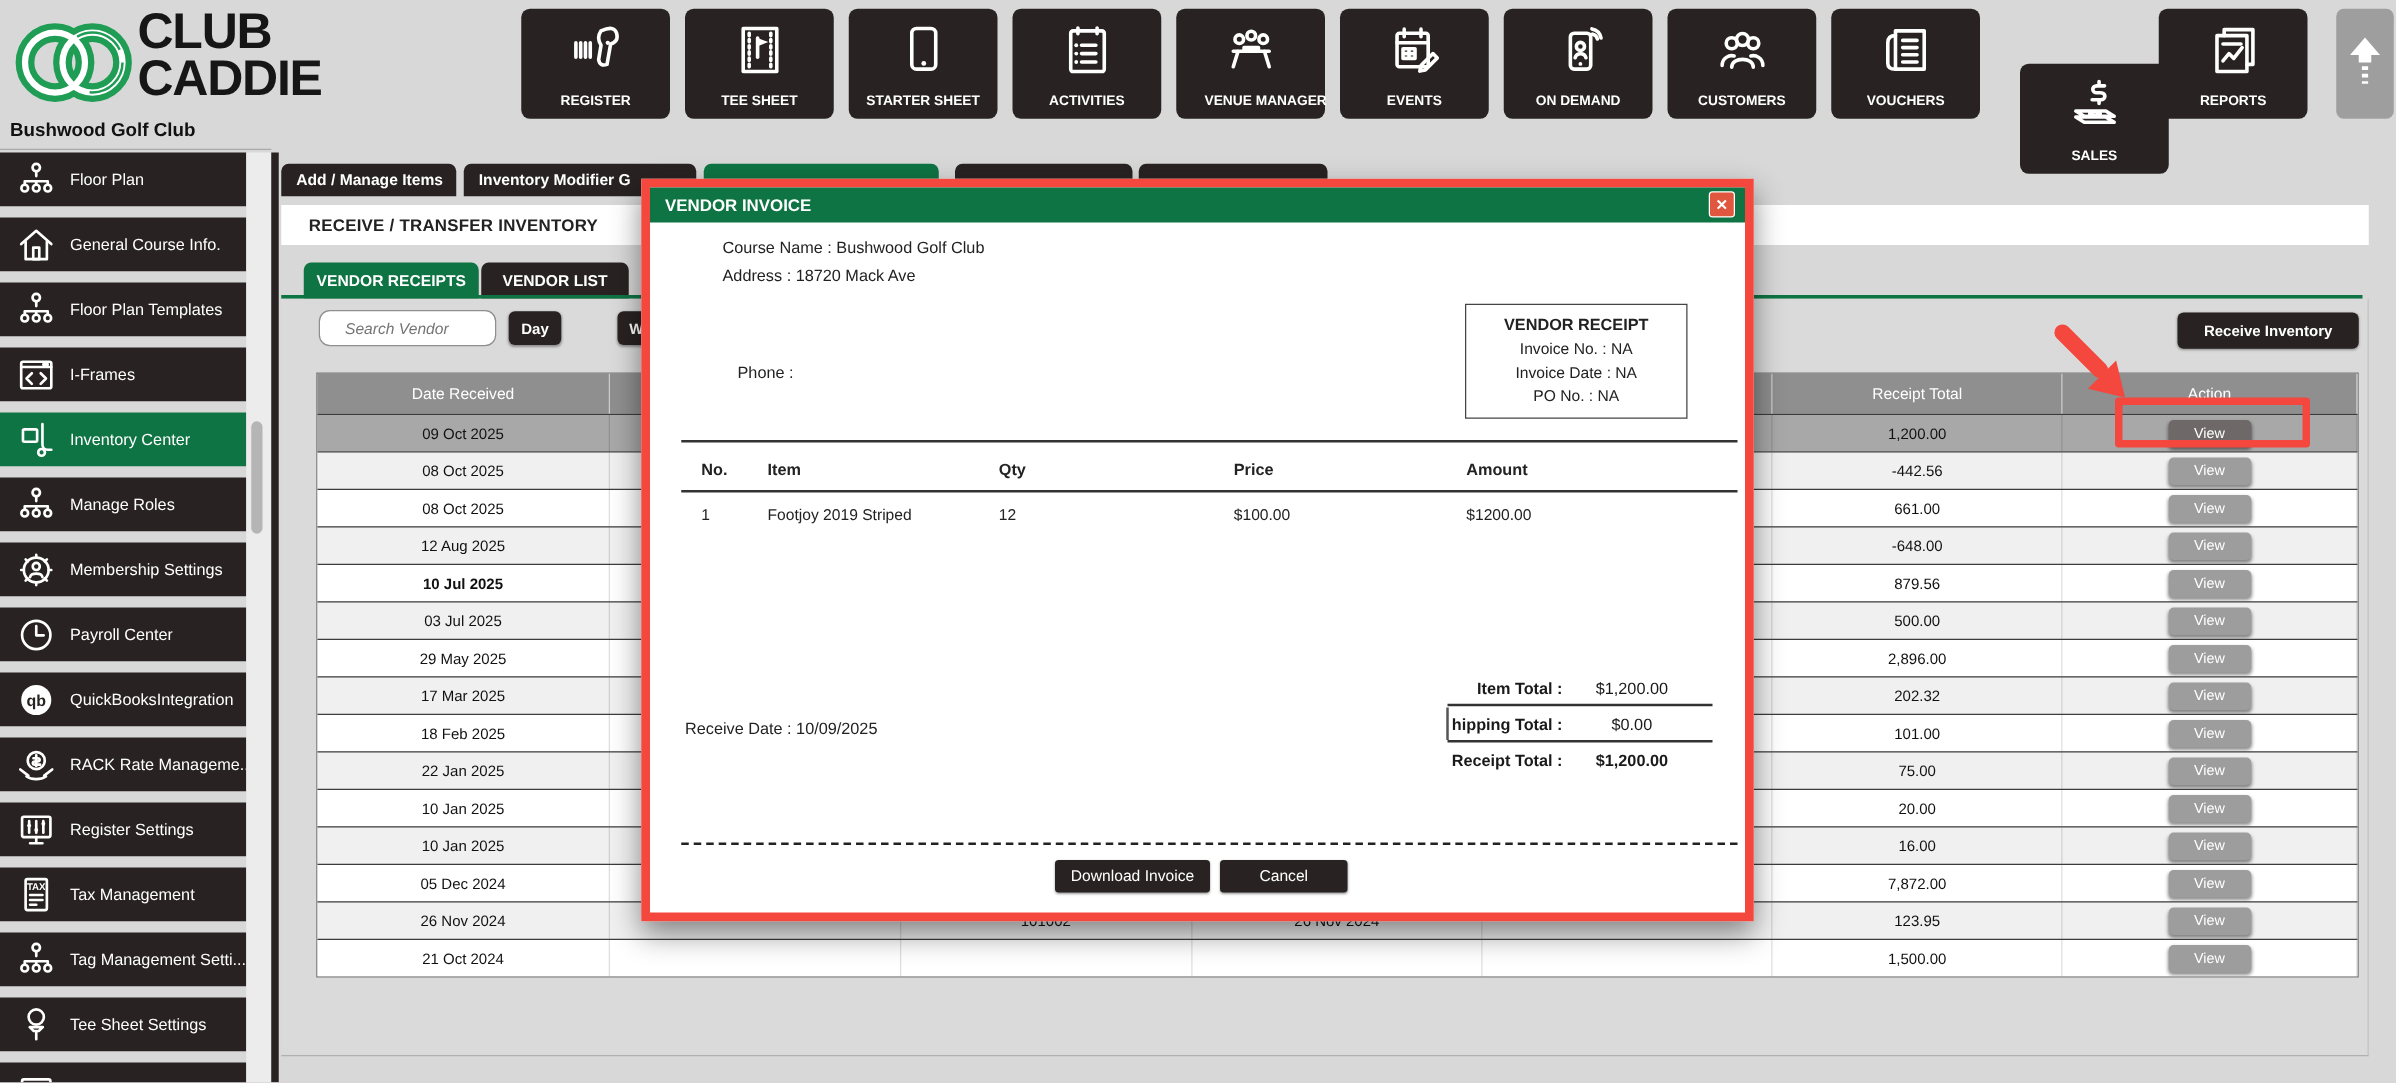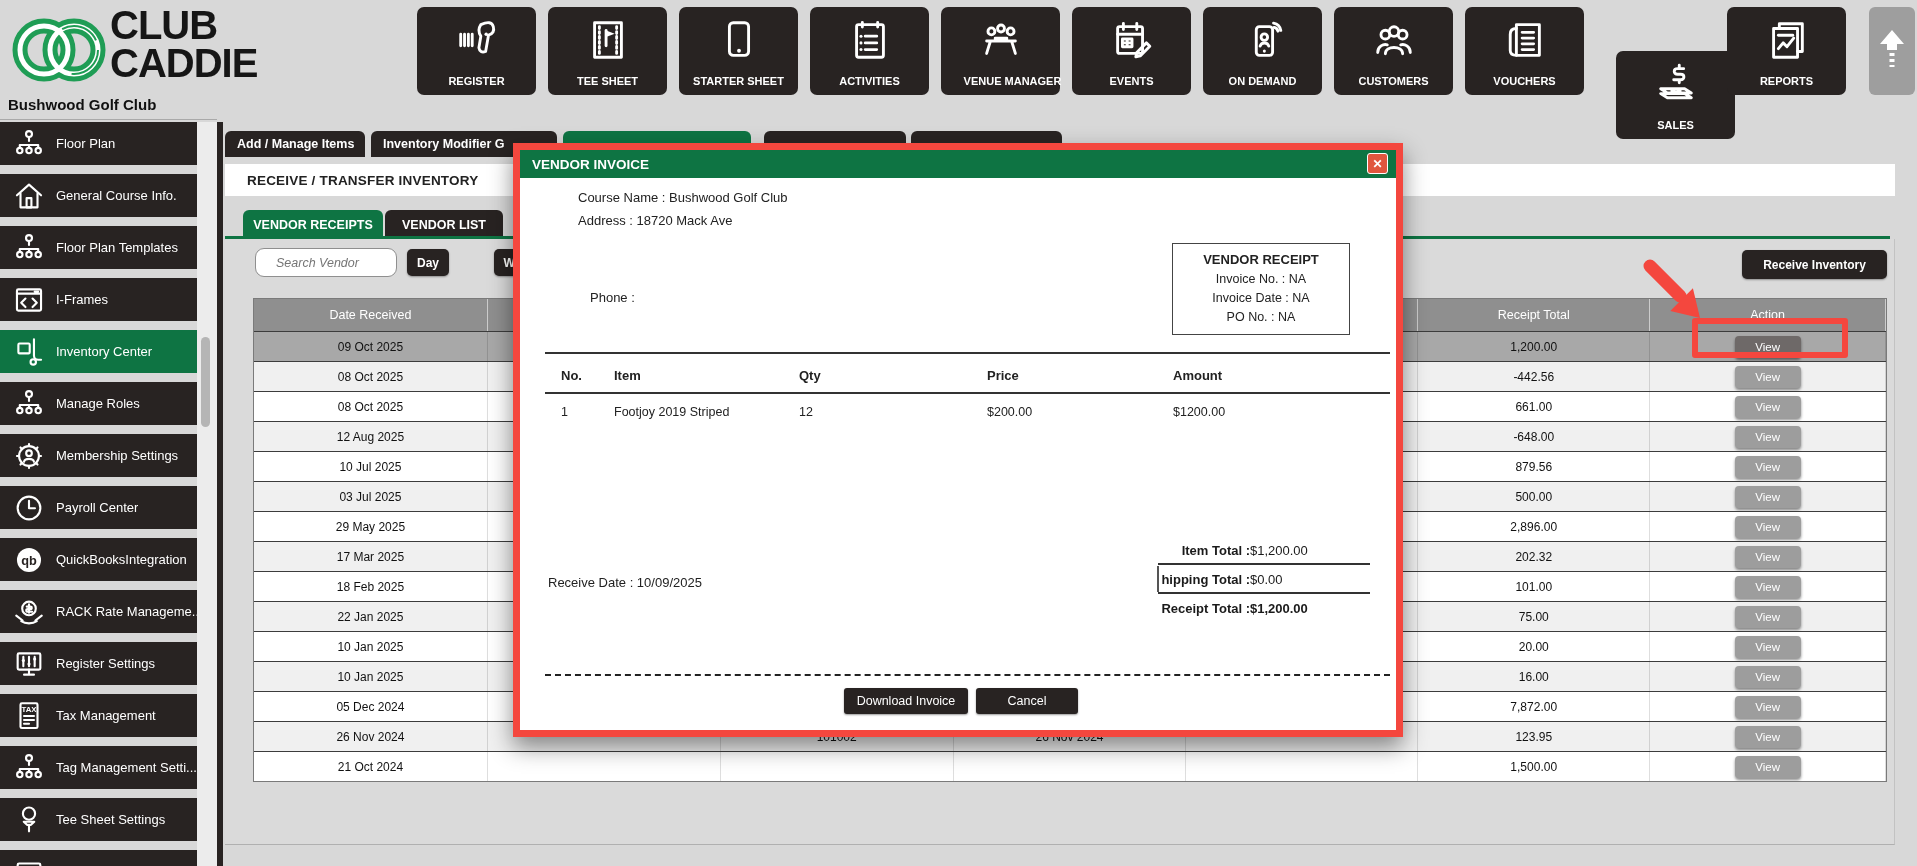--- a/index.html
+++ b/index.html
@@ -69,21 +69,21 @@
   .m-text{position:absolute;font-size:13px;color:#222;white-space:nowrap;}
   .receipt-box{position:absolute;left:652px;top:93px;width:178px;height:92px;border:1.5px solid #444;
                text-align:center;font-size:12.5px;color:#222;}
   .receipt-box .t{font-weight:bold;font-size:13px;margin-top:8px;}
   .receipt-box .ln{margin-top:5px;}
   .m-hline{position:absolute;left:25px;width:845px;height:2px;background:#333;}
   .m-col{position:absolute;font-size:12.5px;color:#222;white-space:nowrap;}
   .m-col.hd{font-weight:bold;font-size:13px;}
   .tot-row{position:absolute;width:411px;height:29px;display:flex;align-items:center;}
   .tot-row .l{width:300px;text-align:right;font-weight:bold;font-size:13px;white-space:nowrap;}
-  .tot-row .v{width:111px;text-align:left;font-size:13px;}
+  .tot-row .v{width:111px;text-align:center;font-size:13px;}
   .tot-line{position:absolute;left:638px;width:212px;height:2px;background:#333;}
   .tot-tick{position:absolute;left:637px;width:1.5px;height:26px;background:#555;}
   .dashed{position:absolute;left:25px;top:524px;width:845px;border-top:2px dashed #222;}
   .mbtn{position:absolute;top:538px;height:26px;background:#282322;color:#fff;border:none;border-radius:3px;
         font-size:12.5px;font-family:"Liberation Sans",sans-serif;cursor:pointer;box-shadow:0 1px 2px rgba(0,0,0,0.4);}
   
   .hl-box{position:absolute;left:1692px;top:318px;width:156px;height:40px;border:6px solid #f4473e;
           border-radius:3px;z-index:60;pointer-events:none;}
   .arrow-svg{position:absolute;left:1640px;top:258px;z-index:60;pointer-events:none;}
 </style>
@@ -459,21 +459,21 @@
           <div class="td" style="width: 233px;"></div>
           <div class="td" style="width: 233px;"></div>
           <div class="td" style="width: 233px;"></div>
           <div class="td" style="width: 232px;"></div>
           <div class="td" style="width: 232px;">-648.00</div>
           <div class="td" style="width: 236px;">
             <button class="viewbtn">View</button>
           </div>
         </div>
         <div class="trow" style="background: rgb(255, 255, 255);">
-          <div class="td" style="width: 234px;">10 Jul 2025</div>
+          <div class="td" style="width: 234px; font-weight: bold;">10 Jul 2025</div>
           <div class="td" style="width: 233px;"></div>
           <div class="td" style="width: 233px;"></div>
           <div class="td" style="width: 233px;"></div>
           <div class="td" style="width: 232px;"></div>
           <div class="td" style="width: 232px;">879.56</div>
           <div class="td" style="width: 236px;">
             <button class="viewbtn">View</button>
           </div>
         </div>
         <div class="trow" style="background: rgb(240, 240, 240);">
@@ -614,21 +614,21 @@
         <div class="m-col hd" style="left: 94px; top: 218px;">Item</div>
         <div class="m-col hd" style="left: 279px; top: 218px;">Qty</div>
         <div class="m-col hd" style="left: 467px; top: 218px;">Price</div>
         <div class="m-col hd" style="left: 653px; top: 218px;">Amount</div>
       </div>
     <div class="m-hline" style="top:242px;"></div>
     <div id="items-rows">
         <div class="m-col" style="left: 41px; top: 255px;">1</div>
         <div class="m-col" style="left: 94px; top: 255px;">Footjoy 2019 Striped</div>
         <div class="m-col" style="left: 279px; top: 255px;">12</div>
-        <div class="m-col" style="left: 467px; top: 255px;">$200.00</div>
+        <div class="m-col" style="left: 467px; top: 255px;">$100.00</div>
         <div class="m-col" style="left: 653px; top: 255px;">$1200.00</div>
       </div>
 
     <div class="m-text" style="left:28px;top:425px;">Receive Date : 10/09/2025</div>
 
     <div id="totals">
         <div class="tot-row" style="left: 430px; top: 386px;">
           <span class="l">Item Total :</span>
           <span class="v">$1,200.00</span>
         </div>

